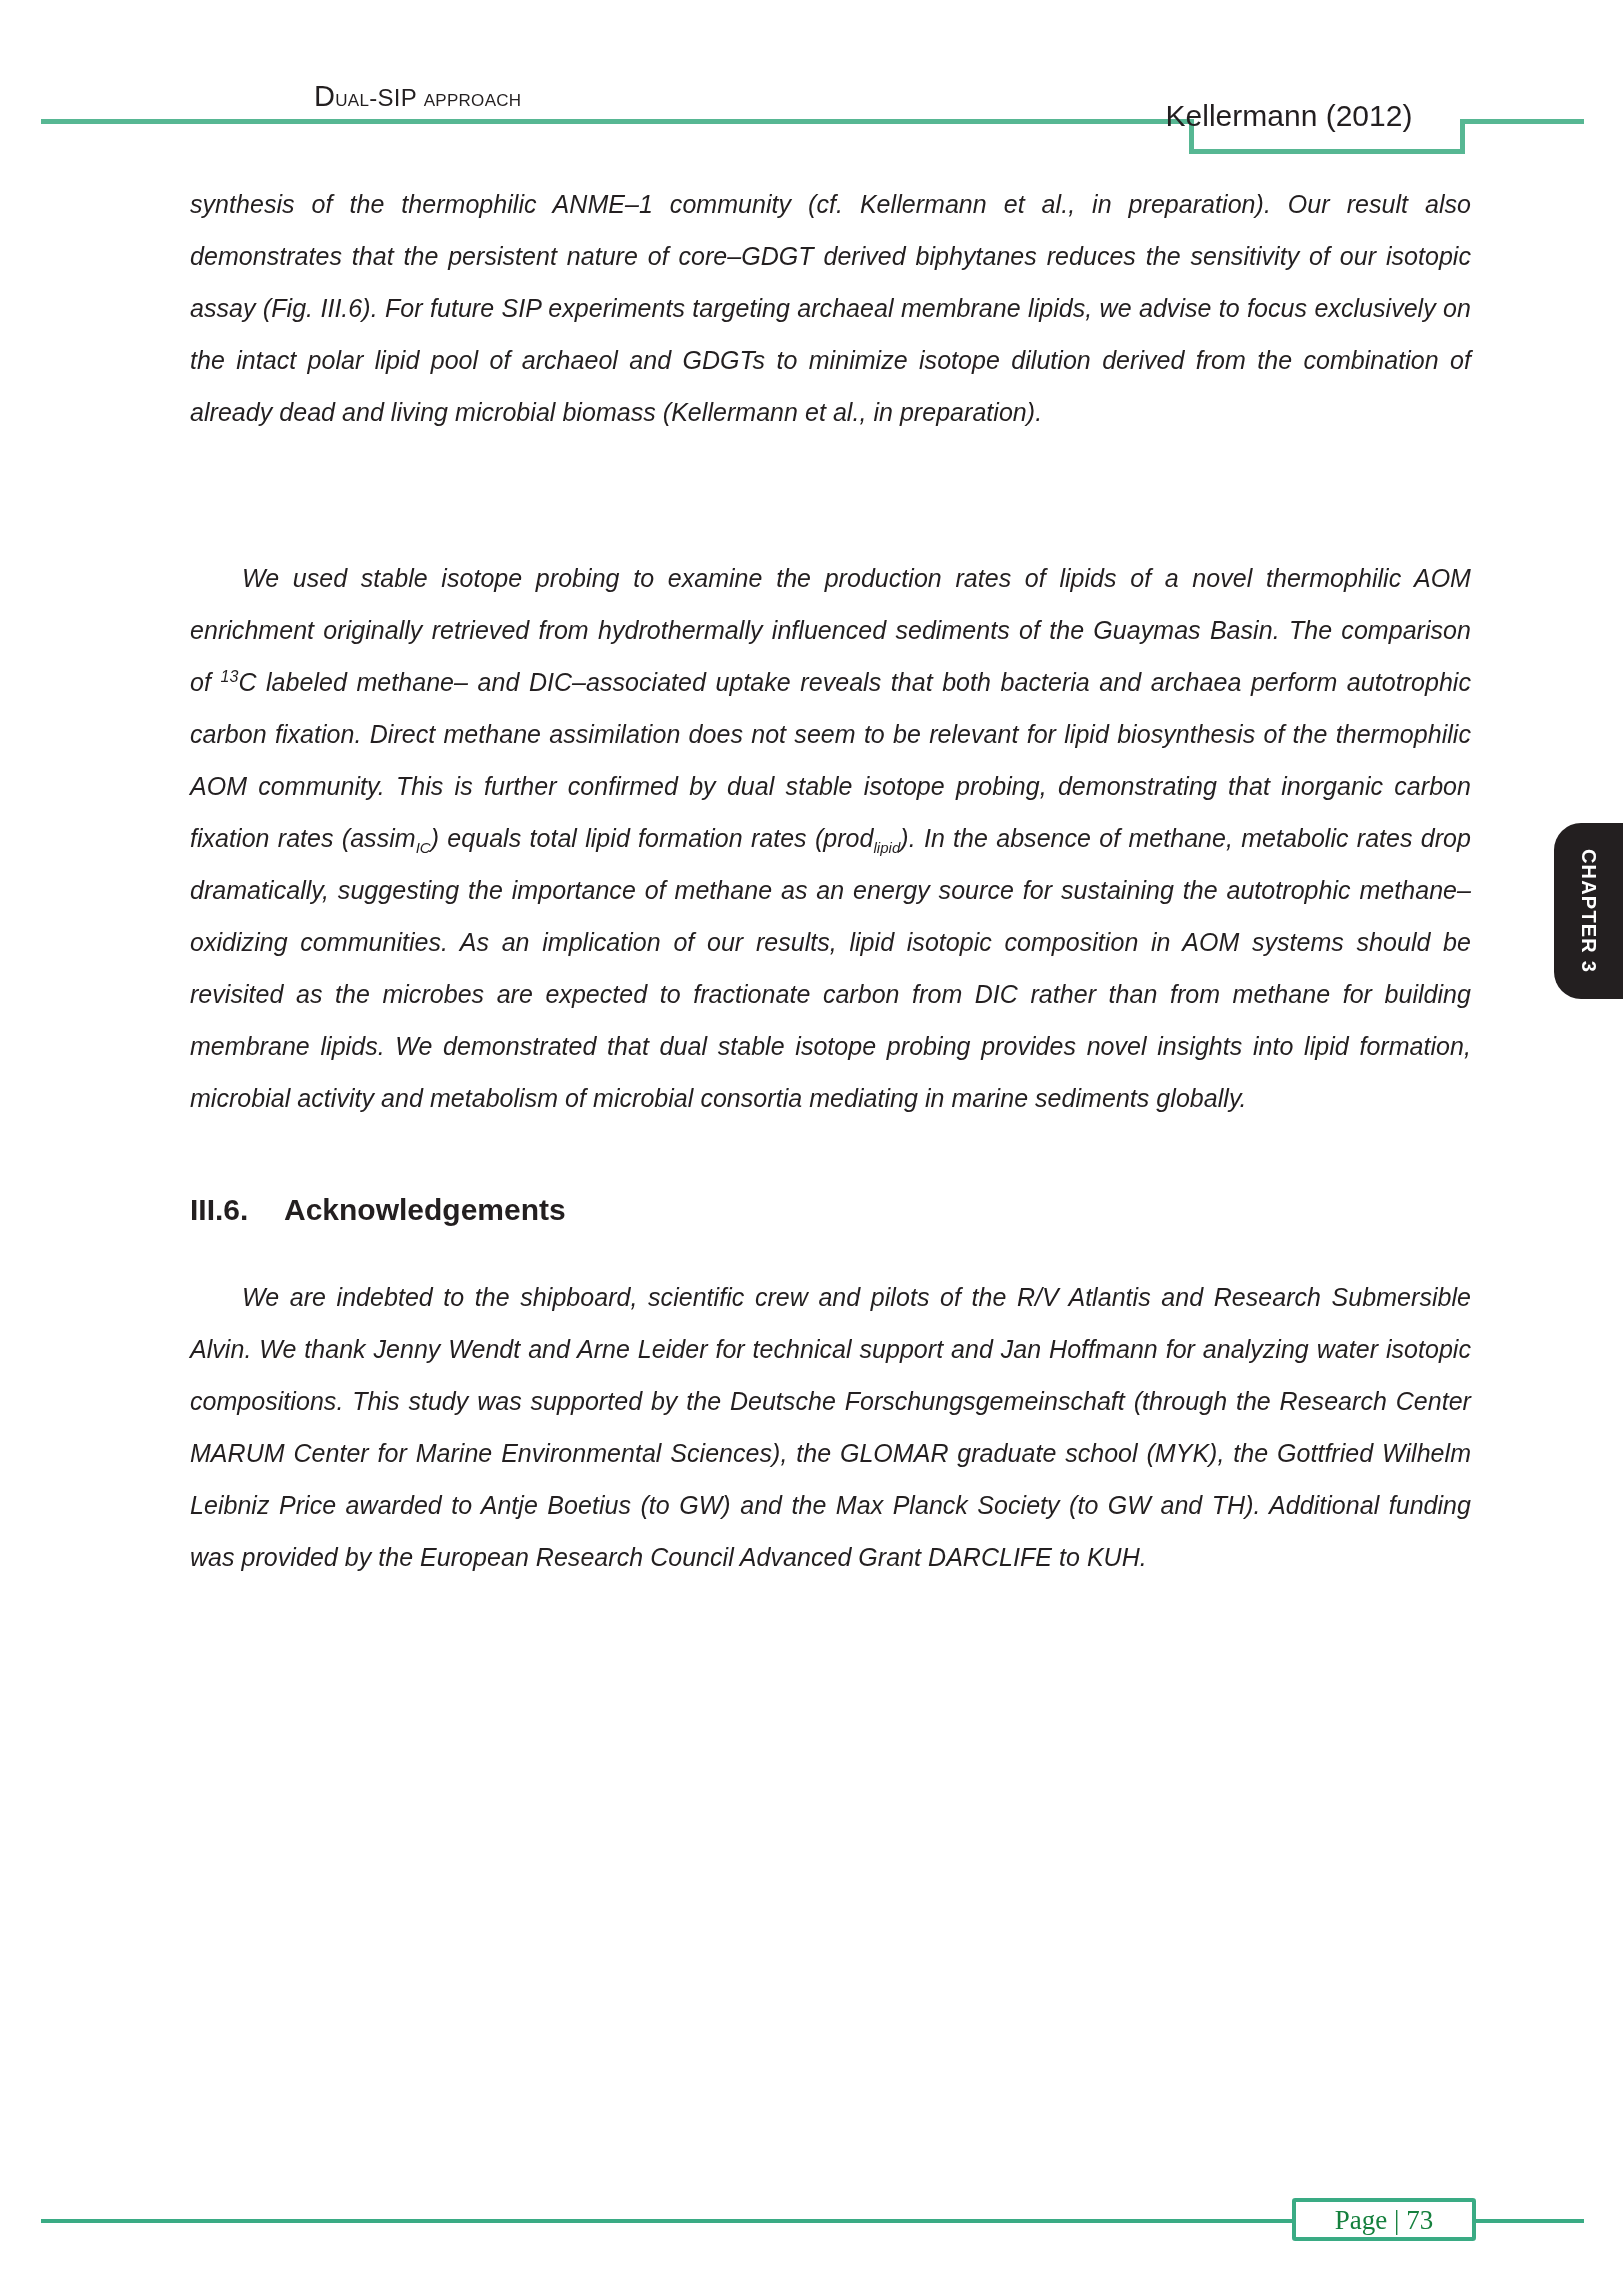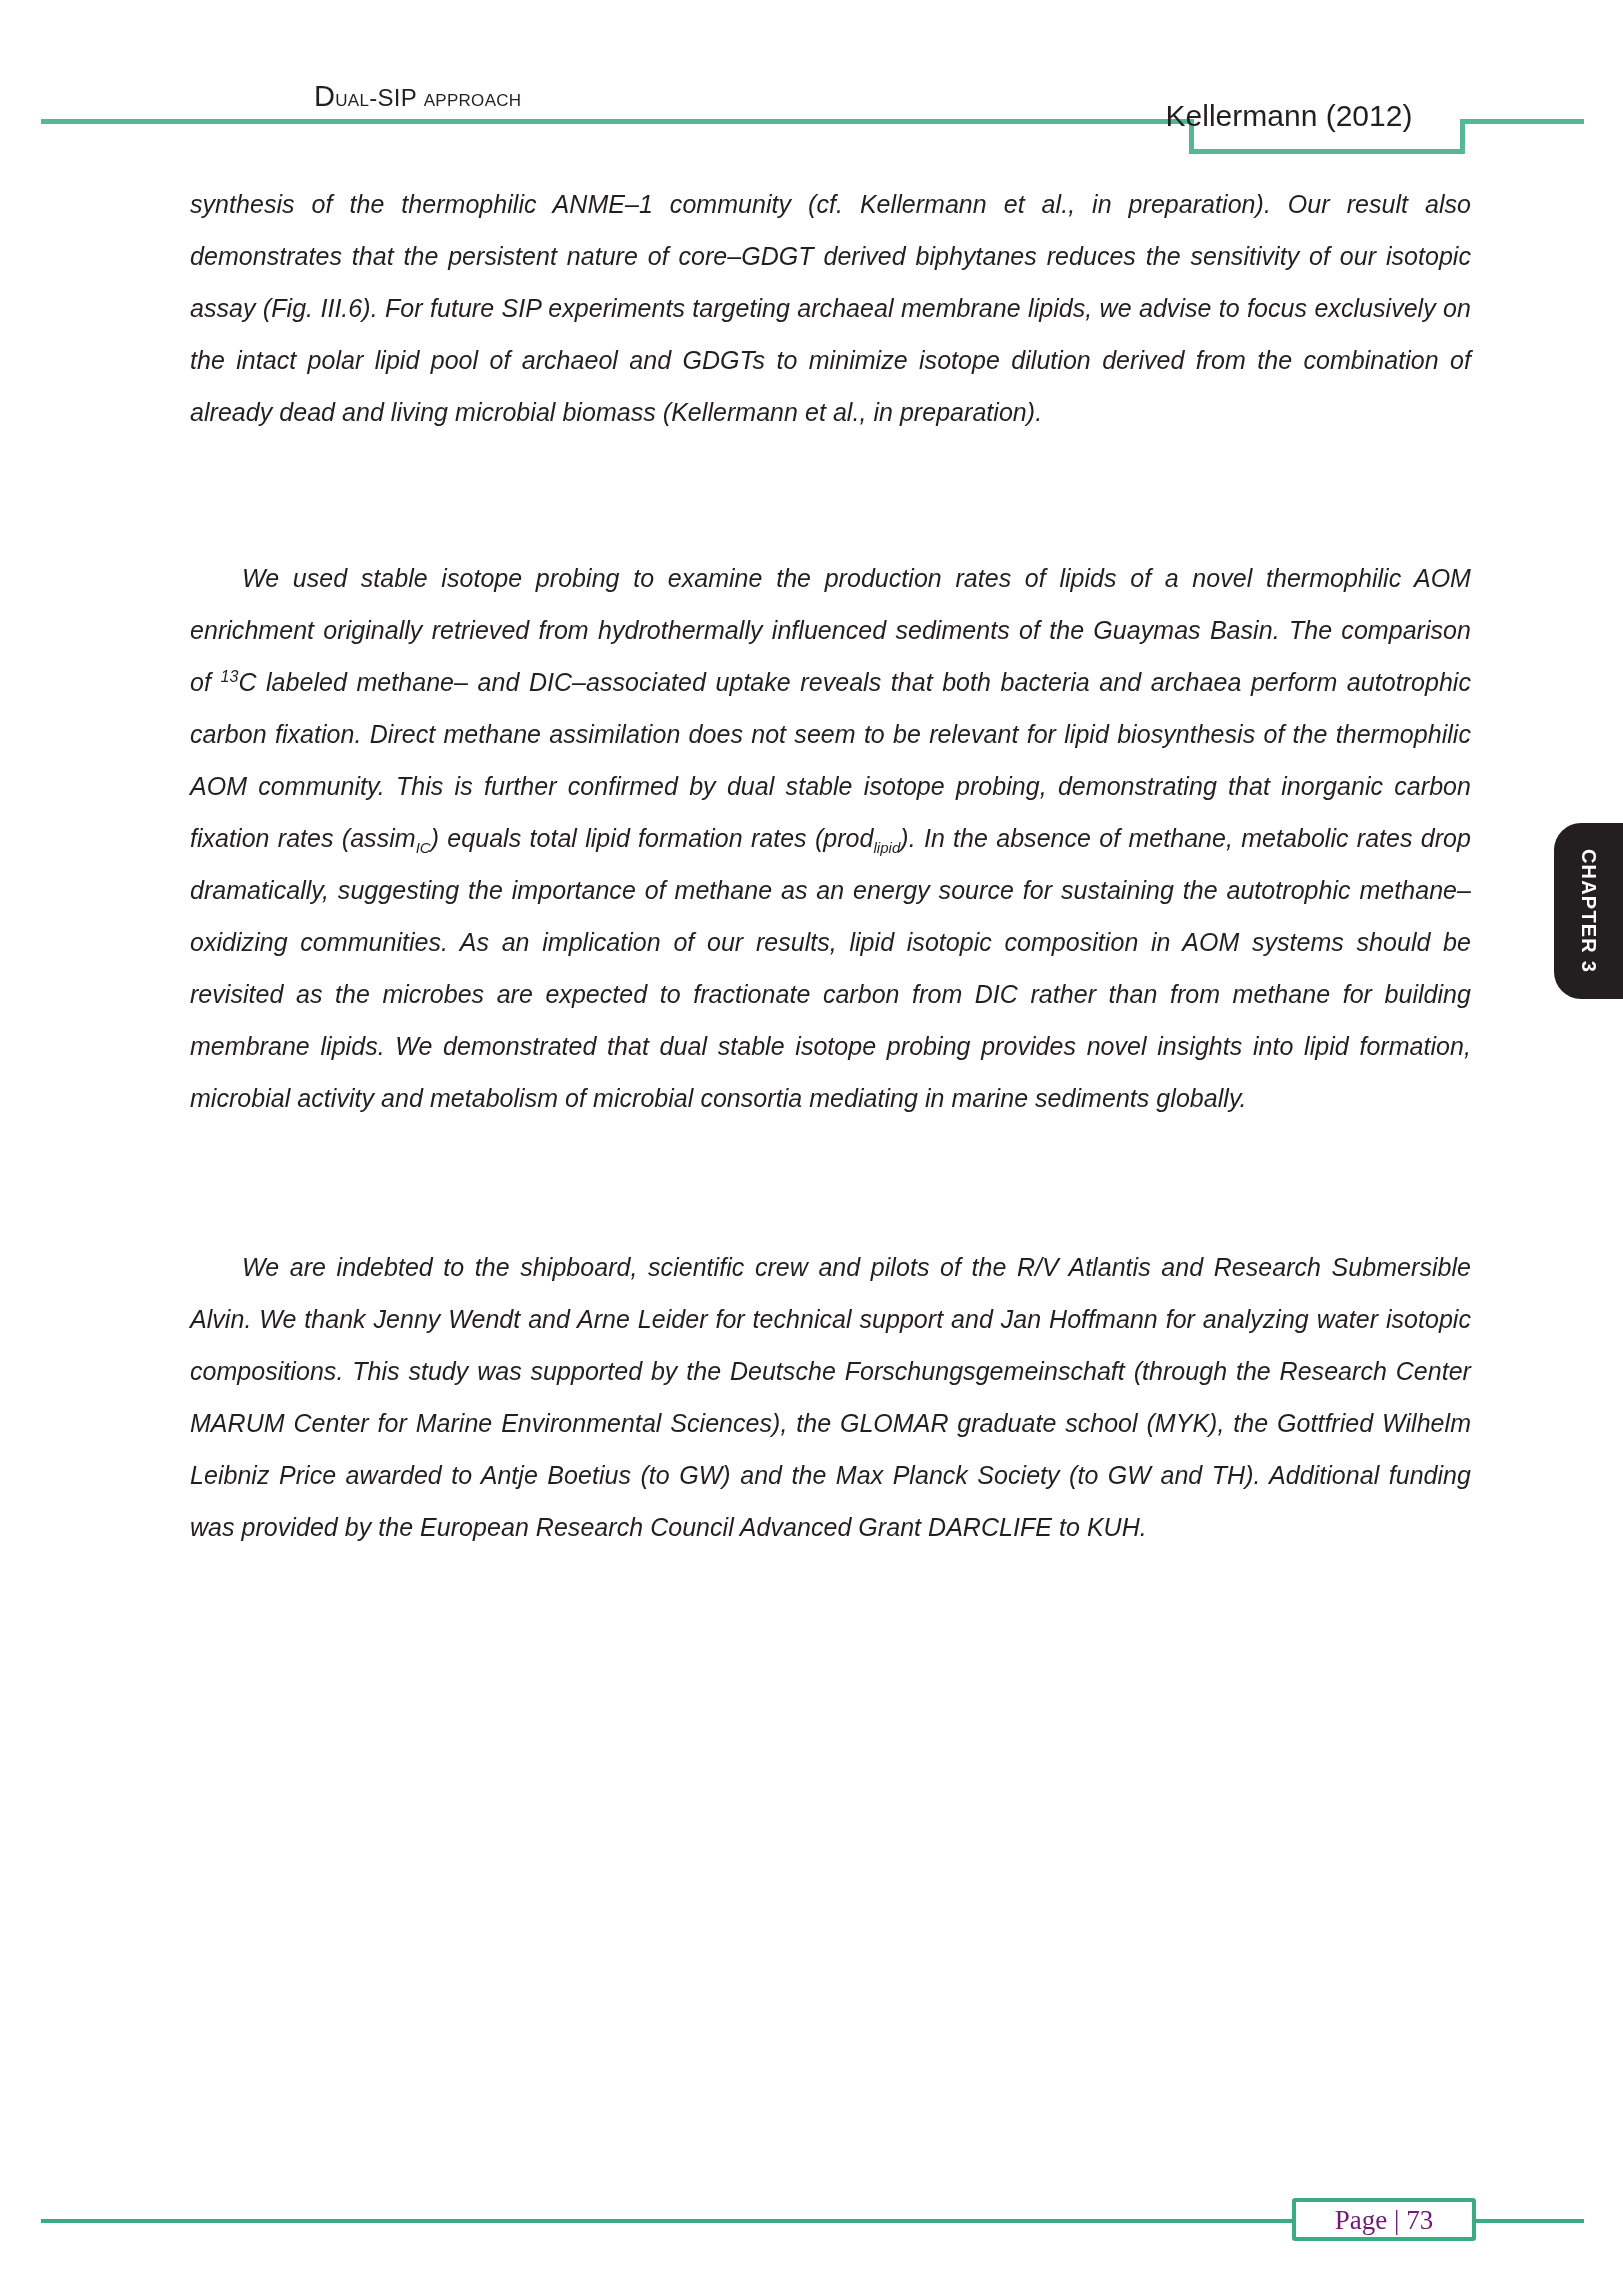--- a/index.html
+++ b/index.html
@@ -185,21 +185,21 @@
     position: absolute;
     left: 1292px;
     top: 2196px;
     width: 184px;
     height: 48px;
     display: flex;
     align-items: center;
     justify-content: center;
     font-family: "Liberation Serif", serif;
     font-size: 27px;
-    color: #701a75;
+    color: #15803d;
     white-space: nowrap;
   }
 </style>
 </head>
 <body>
 
 <div class="page">
 
   <div class="header">
     <div class="header-title"><span class="cap-big">D</span><span>ual-SIP approach</span></div>
@@ -221,20 +221,21 @@
 
     <div class="gap-before-h-conclusions"></div>
 
 
     <div class="gap-after-h-conclusions"></div>
 
     <p class="body indented"><span>We used stable isotope probing to examine the production rates of lipids of a novel thermophilic AOM enrichment originally retrieved from hydrothermally influenced sediments of the Guaymas Basin. The comparison of </span><sup>13</sup><span>C labeled methane– and DIC–associated uptake reveals that both bacteria and archaea perform autotrophic carbon fixation. Direct methane assimilation does not seem to be relevant for lipid biosynthesis of the thermophilic AOM community. This is further confirmed by dual stable isotope probing, demonstrating that inorganic carbon fixation rates (assim</span><sub>IC</sub><span>) equals total lipid formation rates (prod</span><sub>lipid</sub><span>). In the absence of methane, metabolic rates drop dramatically, suggesting the importance of methane as an energy source for sustaining the autotrophic methane–oxidizing communities. As an implication of our results, lipid isotopic composition in AOM systems should be revisited as the microbes are expected to fractionate carbon from DIC rather than from methane for building membrane lipids. We demonstrated that dual stable isotope probing provides novel insights into lipid formation, microbial activity and metabolism of microbial consortia mediating in marine sediments globally.</span></p>
 
     <div class="gap-before-h-ack"></div>
 
+    <h2 class="section"><span class="num">III.6.</span><span>Acknowledgements</span></h2>
 
     <div class="gap-after-h-ack"></div>
 
     <p class="body indented">We are indebted to the shipboard, scientific crew and pilots of the R/V Atlantis and Research Submersible Alvin. We thank Jenny Wendt and Arne Leider for technical support and Jan Hoffmann for analyzing water isotopic compositions. This study was supported by the Deutsche Forschungsgemeinschaft (through the Research Center MARUM Center for Marine Environmental Sciences), the GLOMAR graduate school (MYK), the Gottfried Wilhelm Leibniz Price awarded to Antje Boetius (to GW) and the Max Planck Society (to GW and TH). Additional funding was provided by the European Research Council Advanced Grant DARCLIFE to KUH.</p>
 
   </div>
 
   <div>
     <div class="footer-rule-left"></div>
     <div class="footer-rule-right"></div>

